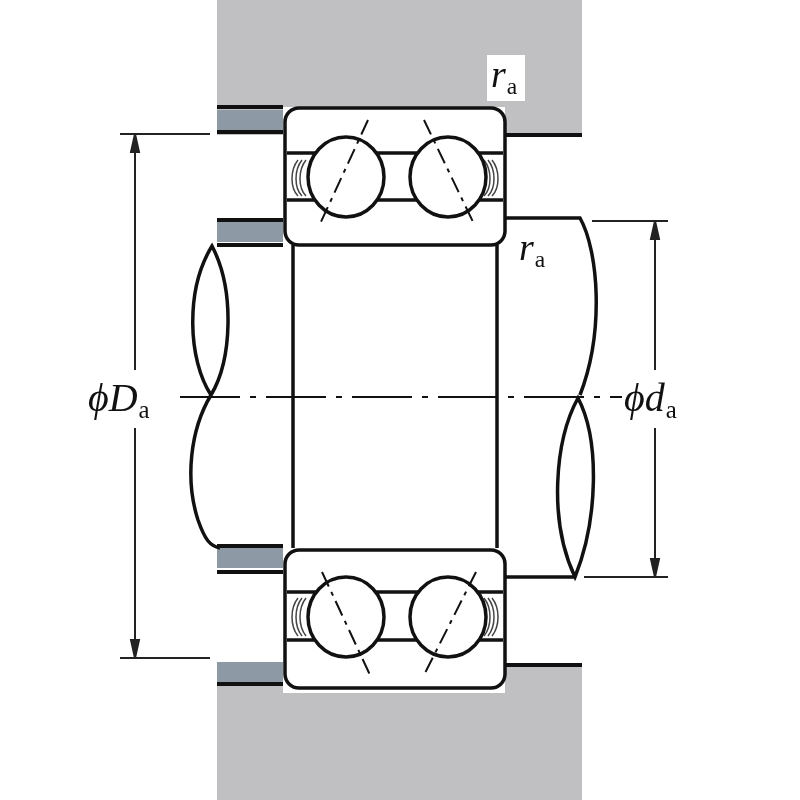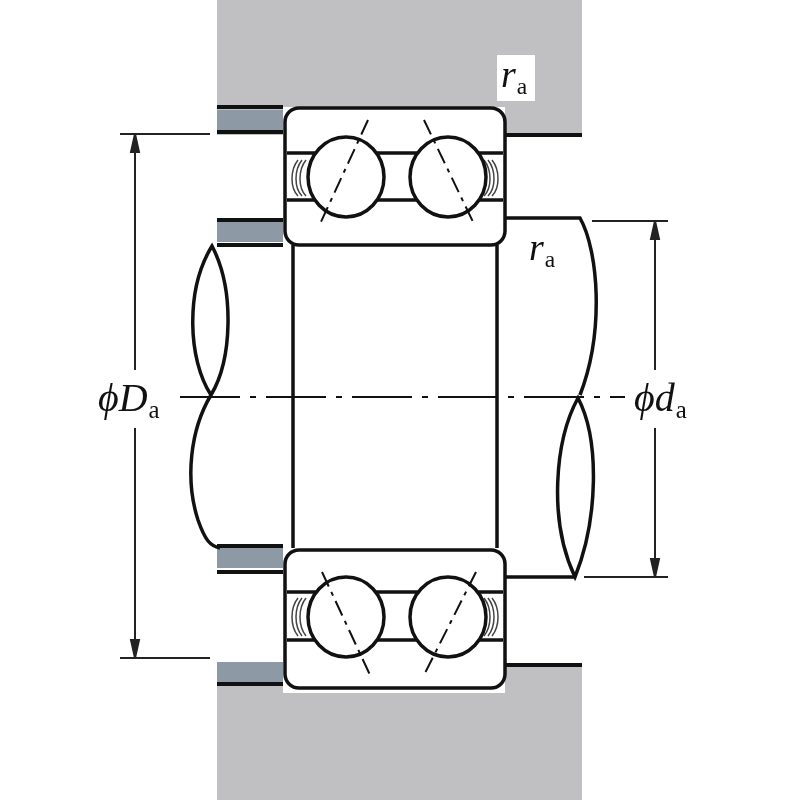--- a/index.html
+++ b/index.html
@@ -1,18 +1,18 @@
 <!DOCTYPE html>
 <html><head>
 <meta charset="utf-8">
 <style>
   html, body { margin: 0; padding: 0; background: #ffffff; }
   body { width: 800px; height: 800px; position: relative; overflow: hidden; font-family: "DejaVu Serif", "Liberation Serif", serif; }
   #canvas { position: absolute; left: 0; top: 0; width: 800px; height: 800px; }
-  .lbl { position: absolute; font-family: "Liberation Serif", "DejaVu Serif", serif; font-style: italic; color: #111; line-height: 1; white-space: nowrap; margin-left: 10px; }
+  .lbl { position: absolute; font-family: "Liberation Serif", "DejaVu Serif", serif; font-style: italic; color: #111; line-height: 1; white-space: nowrap; }
   .lbl .sub { font-style: normal; font-size: 0.62em; vertical-align: -0.28em; margin-left: 1px; }
   .lbl-ra-top { left: 487px; top: 55px; font-size: 38px; background: #ffffff; padding: 0 8px 3px 4px; }
   .lbl-ra-mid { left: 519px; top: 228px; font-size: 38px; }
   .lbl-Da { left: 86px; top: 378px; font-size: 40px; background: #fff; padding: 0 2px; }
   .lbl-da { left: 622px; top: 378px; font-size: 40px; background: #fff; padding: 0 2px; }
   .lbl .phi { font-style: italic; }
 </style>
 </head>
 <body>
 

